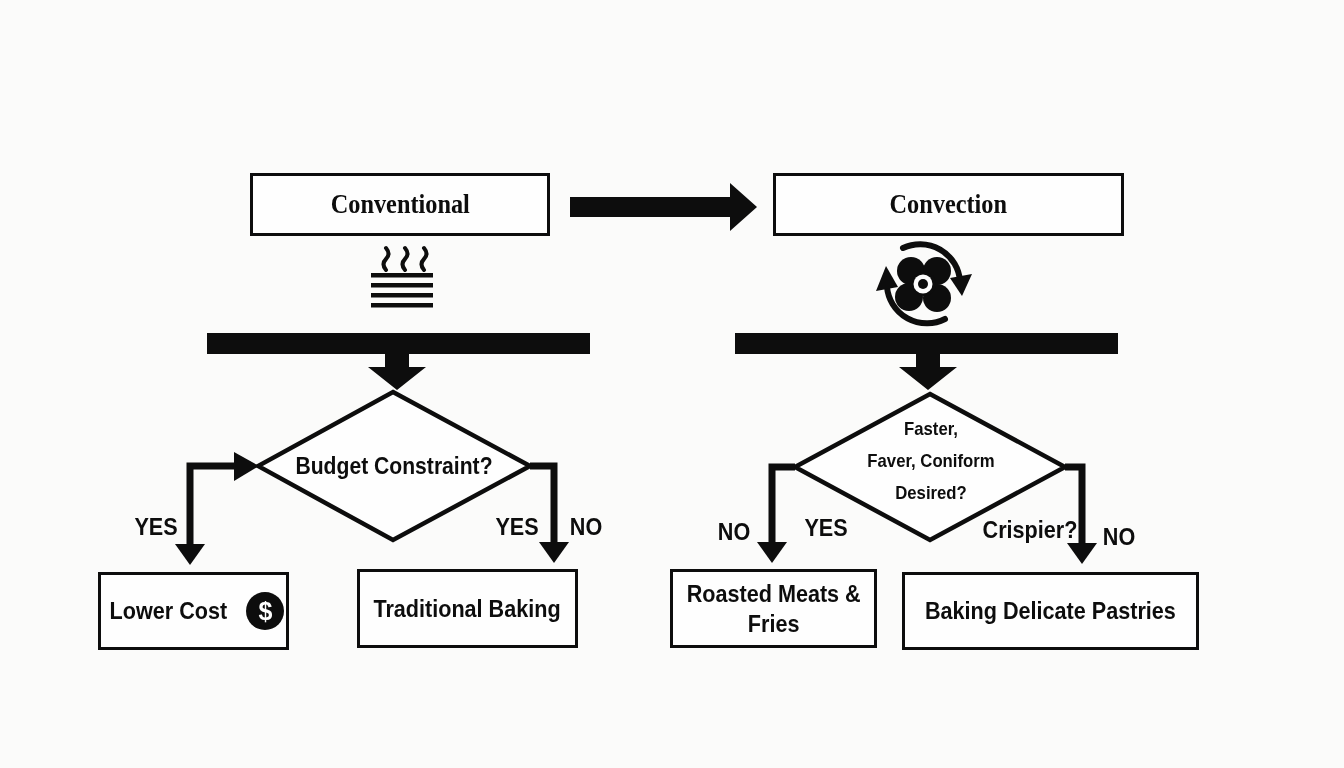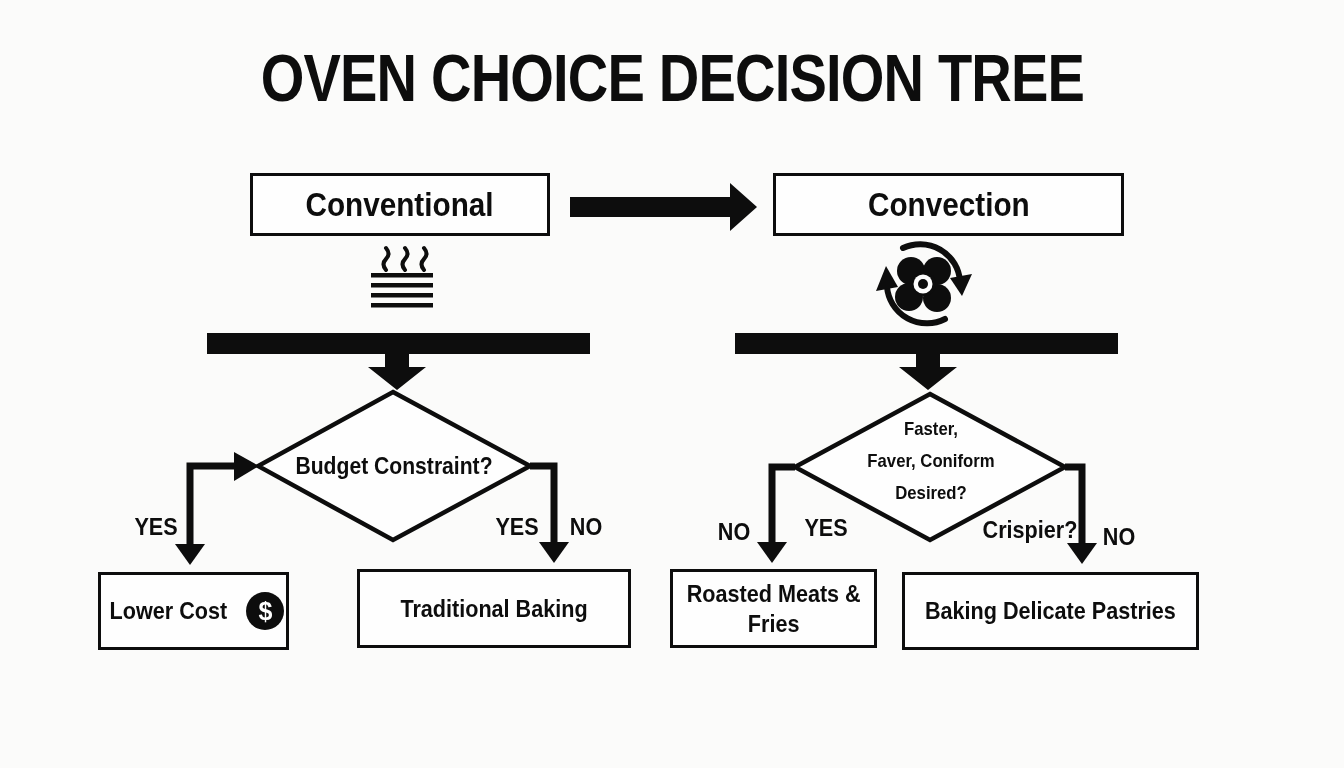--- a/index.html
+++ b/index.html
@@ -18,21 +18,21 @@
   .title{
     position:absolute;left:0;top:44px;width:1344px;height:68px;
     text-align:center;font-size:66px;font-weight:700;letter-spacing:-1px;line-height:68px;
   }
 
   .node{
     position:absolute;background:#fefefe;border:3.5px solid #0d0d0d;
     display:flex;align-items:center;justify-content:center;
     font-weight:700;box-sizing:border-box;text-align:center;
   }
-  .node.top{font-size:33px;}
+  .node.top{font-size:27px;font-family:Liberation Serif, serif;}
   .node.result{font-size:24px;}
   .node .lines{line-height:30px;}
 
   .branch-label{
     position:absolute;font-weight:700;font-size:24px;white-space:nowrap;
     transform:translate(-50%,-50%) scaleX(.9);
   }
 
   .diamond-text{
     position:absolute;font-weight:700;text-align:center;
@@ -112,23 +112,20 @@
       <path d="M795,467 L772,467 L772,544" stroke="#0d0d0d" stroke-width="7" fill="none"></path>
       <polygon class="ink" points="757,542 787,542 772,563"></polygon>
     </g>
 
     <g>
       <path d="M1065,467 L1082,467 L1082,545" stroke="#0d0d0d" stroke-width="7" fill="none"></path>
       <polygon class="ink" points="1067,543 1097,543 1082,564"></polygon>
     </g>
   </svg>
 
-  <div class="title">
-    <span class="cond">OVEN CHOICE DECISION TREE</span>
-  </div>
 
   <div class="node top" style="left:250px;top:173px;width:300px;height:63px;">
     <span class="cond9">Conventional</span>
   </div>
 
   <div class="node top" style="left:773px;top:173px;width:351px;height:63px;">
     <span class="cond9">Convection</span>
   </div>
 
   <div class="diamond-text dt-left" style="left:394px;top:466px;">
@@ -151,21 +148,21 @@
   <div class="branch-label" style="left:1030px;top:530px;">Crispier?</div>
   <div class="branch-label" style="left:1119px;top:537px;">NO</div>
 
   <div class="node result" style="left:98px;top:572px;width:191px;height:78px;">
     <span class="cond9">Lower Cost</span>
     <span class="dollar-badge">
       <span>$</span>
     </span>
   </div>
 
-  <div class="node result" style="left:357px;top:569px;width:274px;height:79px;">
+  <div class="node result" style="left:357px;top:569px;width:221px;height:79px;">
     <span class="cond9">Traditional Baking</span>
   </div>
 
   <div class="node result" style="left:670px;top:569px;width:207px;height:79px;">
     <div class="lines cond9">
       <div>Roasted Meats &amp;</div>
       <div>Fries</div>
     </div>
   </div>
 

